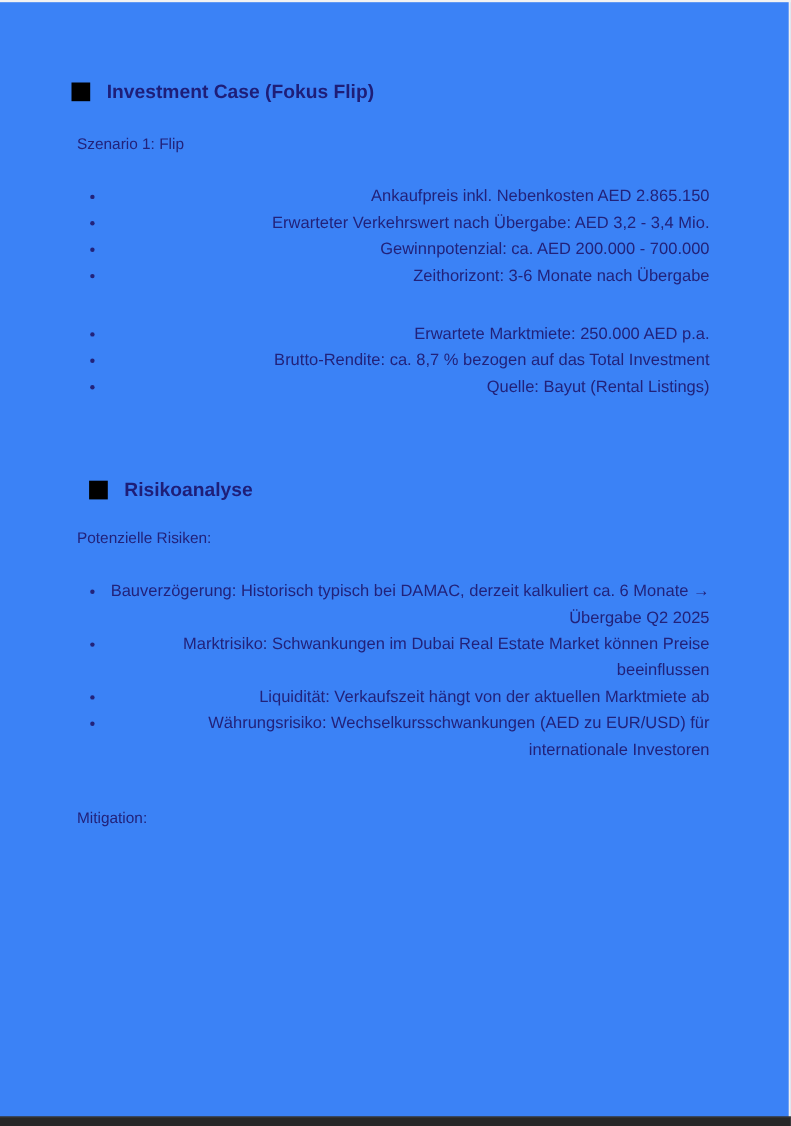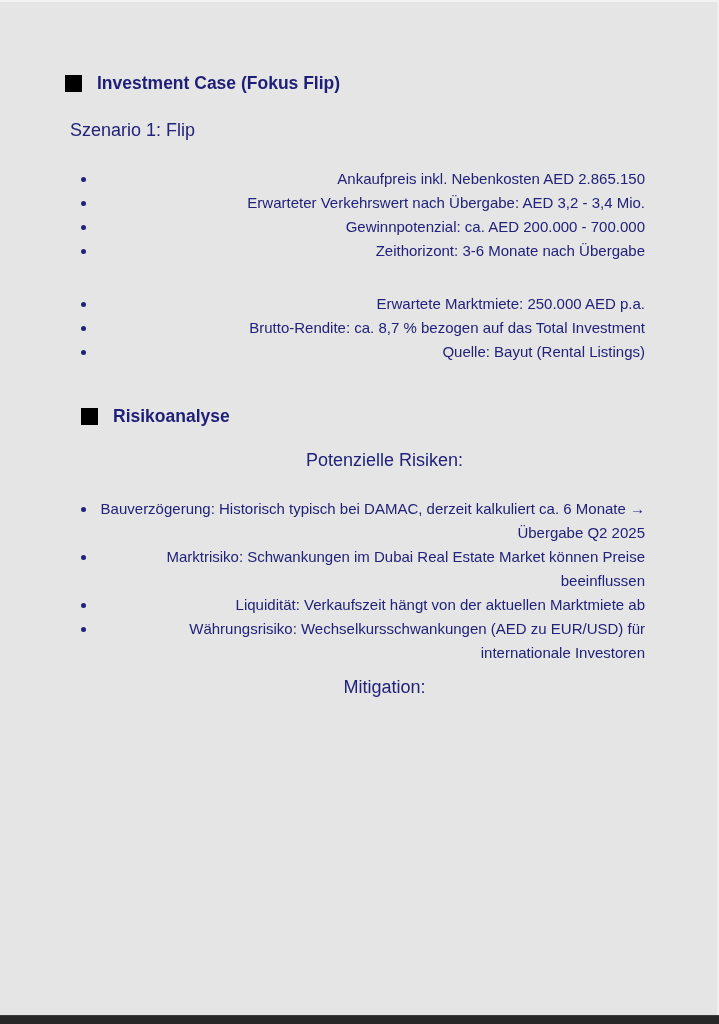--- a/index.html
+++ b/index.html
@@ -3,44 +3,44 @@
 <meta charset="utf-8">
 <style>
   html, body { margin: 0; padding: 0; }
   body {
     width: 719px; height: 1024px;
     background: #ffffff;
     font-family: "Liberation Sans", sans-serif;
     position: relative;
     overflow: hidden;
   }
-  .page { position: absolute; inset: 0; background: #e5e5e5; }
+  .page { position: absolute; inset: 0; background: #3b82f6; }
   .top-hairline   { position: absolute; top: 0; left: 0; right: 0; height: 2px; background: #f2f2f2; }
   .right-hairline { position: absolute; top: 0; right: 0; bottom: 0; width: 2px; background: #f0f0f0; }
   .bottom-bar     { position: absolute; left: 0; right: 0; bottom: 0; height: 8px; background: #272727; border-top: 1px solid #3a3a3a; }
 
   .content { position: absolute; top: 73px; left: 0; right: 20px; color: #22227a; }
 
   .heading-row { display: flex; align-items: center; margin: 0 0 0 65px; }
-  .heading-row.second { margin-top: 42px; padding-left: 16px; }
+  .heading-row.second { margin-top: 71px; padding-left: 16px; }
   .marker {
     width: 17px; height: 17px; background: #000000;
     margin-right: 15px; flex: none;
   }
   .heading-label {
     font-size: 17.5px; font-weight: bold; line-height: 20px; margin: 0;
     color: #1e1e78;
   }
 
   .para {
     margin: 28px 0 0 70px;
-    font-size: 18px; line-height: 18px;
+    font-size: 14px; line-height: 18px;
   }
-  .para.tight27 { margin-top: 13px; text-align: center; }
-  .para.tight25 { margin-top: 25px; text-align: center; }
+  .para.tight27 { margin-top: 40px; }
+  .para.tight25 { margin-top: 25px; }
   .para.tight24 { margin-top: 24px; }
 
   ul.blist {
     margin: 28px 0 0 97px; padding: 0;
     max-width: 548px;
     font-size: 15px; line-height: 24px;
     list-style: disc outside;
   }
   ul.blist.mt27 { margin-top: 29px; }
   ul.blist li { margin: 0; padding-left: 0; text-align: right; }

